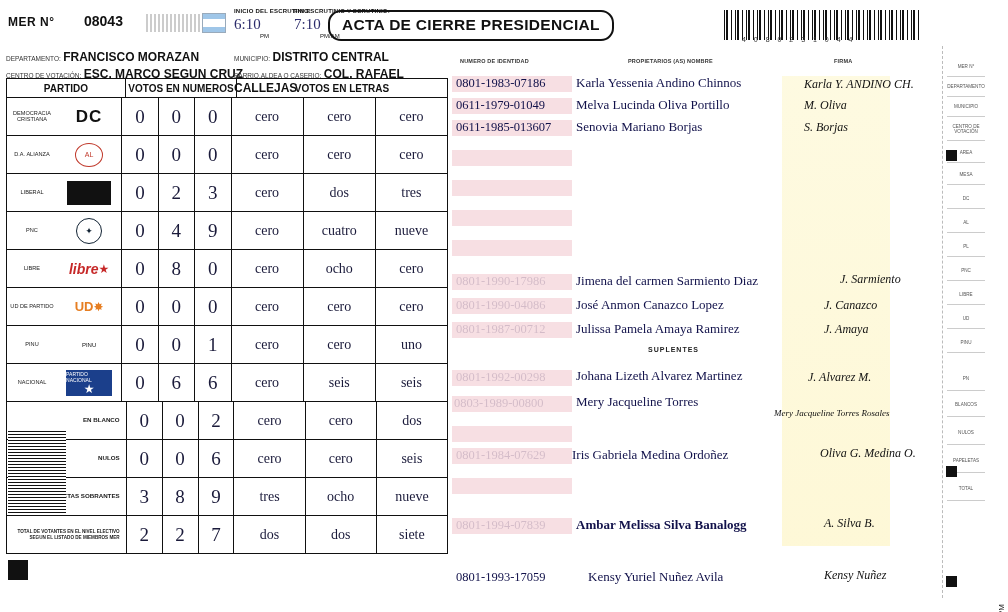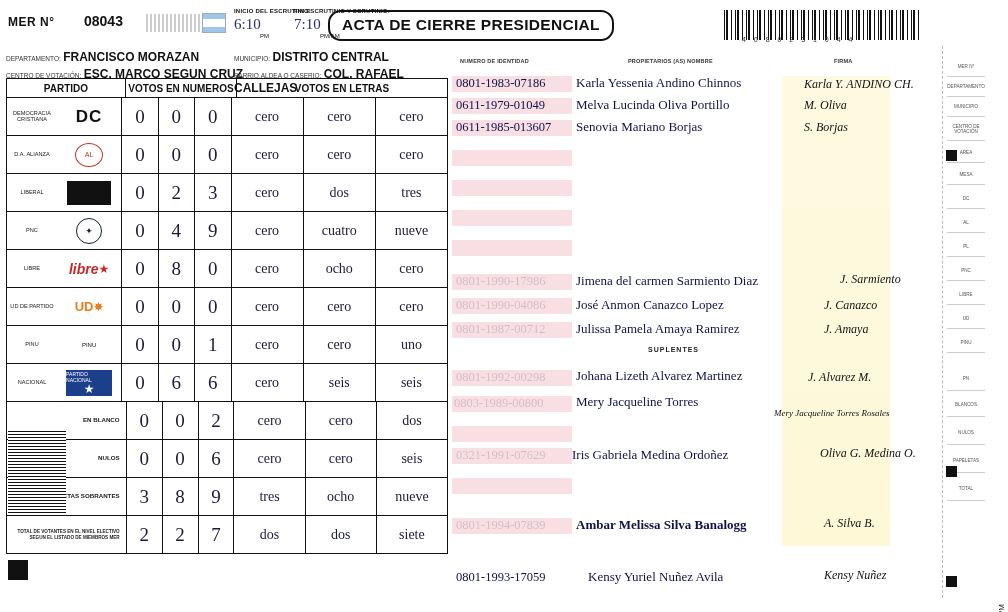--- a/index.html
+++ b/index.html
@@ -375,21 +375,21 @@
     <div class="hw nm" style="left:124px;top:310px;">Johana Lizeth Alvarez Martinez</div>
     <div class="hw sg" style="left:356px;top:312px;">J. Alvarez M.</div>
     <div class="band" style="top:312px;"></div>
 
     <div class="hw id" style="left:2px;top:338px;">0803-1989-00800</div>
     <div class="hw nm" style="left:124px;top:336px;">Mery Jacqueline Torres</div>
     <div class="hw sg" style="left:322px;top:342px;font-size:9px;margin-top:8px;">Mery Jacqueline Torres Rosales</div>
     <div class="band" style="top:338px;"></div>
 
     <div class="band" style="top:368px;"></div>
-    <div class="hw id" style="left:4px;top:390px;">0321-1991-07629</div>
+    <div class="hw id" style="left:4px;top:390px;">0801-1984-07629</div>
     <div class="hw nm" style="left:120px;top:389px;">Iris Gabriela Medina Ordoñez</div>
     <div class="hw sg" style="left:368px;top:388px;">Oliva G. Medina O.</div>
     <div class="band" style="top:390px;"></div>
 
     <div class="band" style="top:420px;"></div>
     <div class="hw id" style="left:4px;top:460px;">0801-1994-07839</div>
     <div class="hw nm" style="left:124px;top:459px;font-weight:bold;">Ambar Melissa Silva Banalogg</div>
     <div class="hw sg" style="left:372px;top:458px;">A. Silva B.</div>
     <div class="band" style="top:460px;"></div>
 

